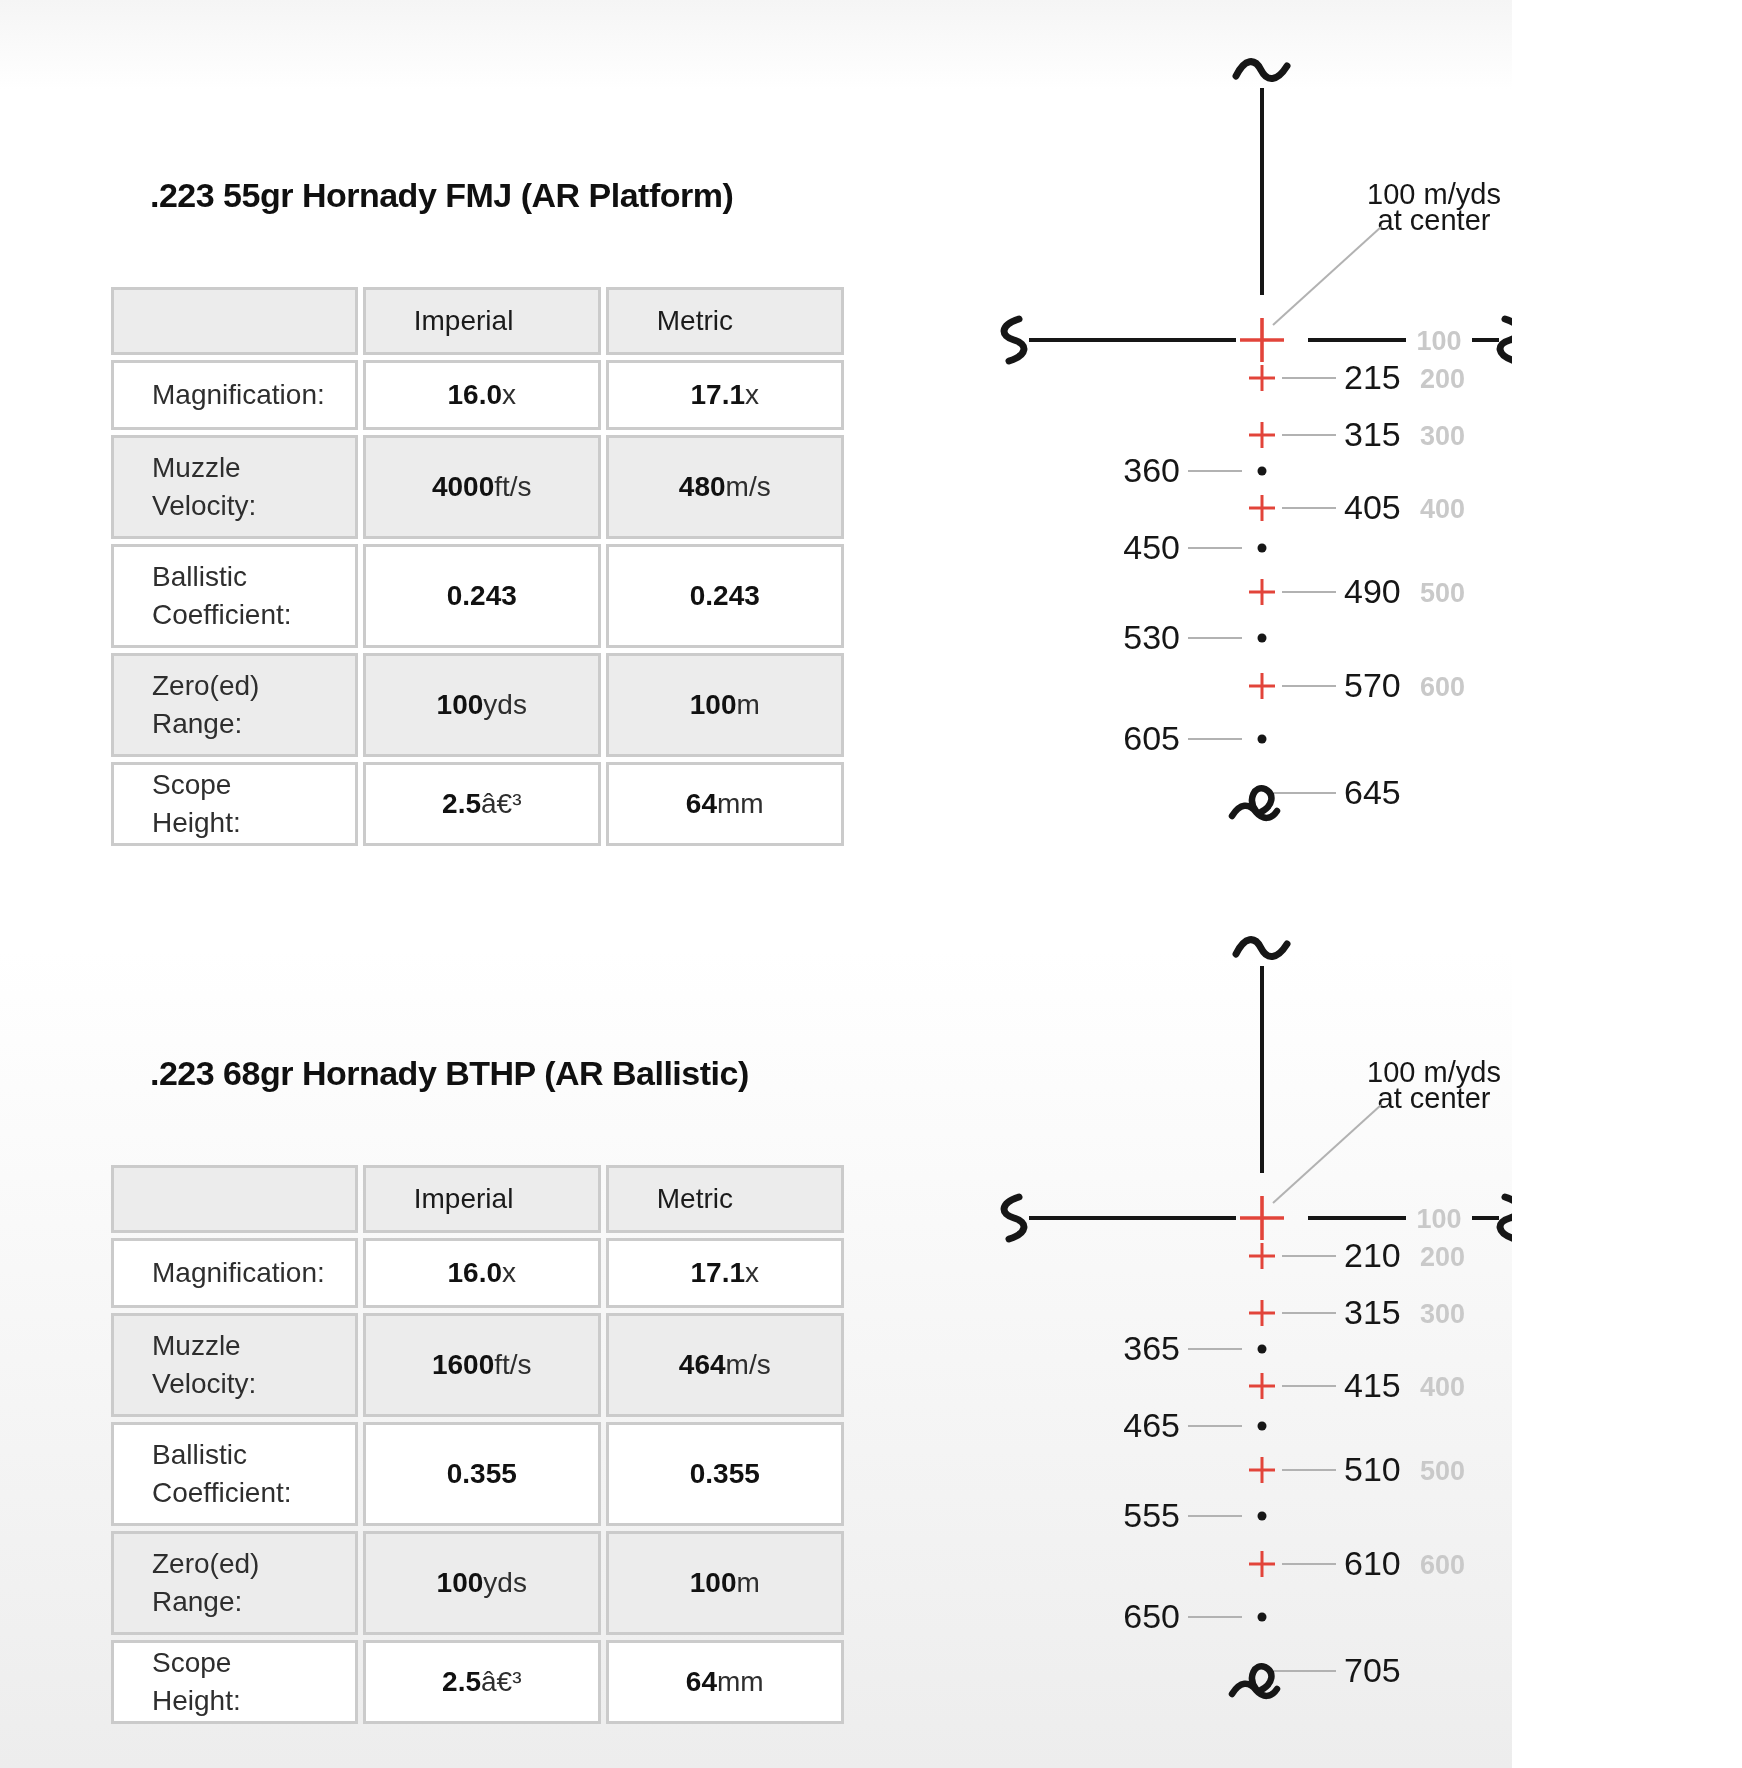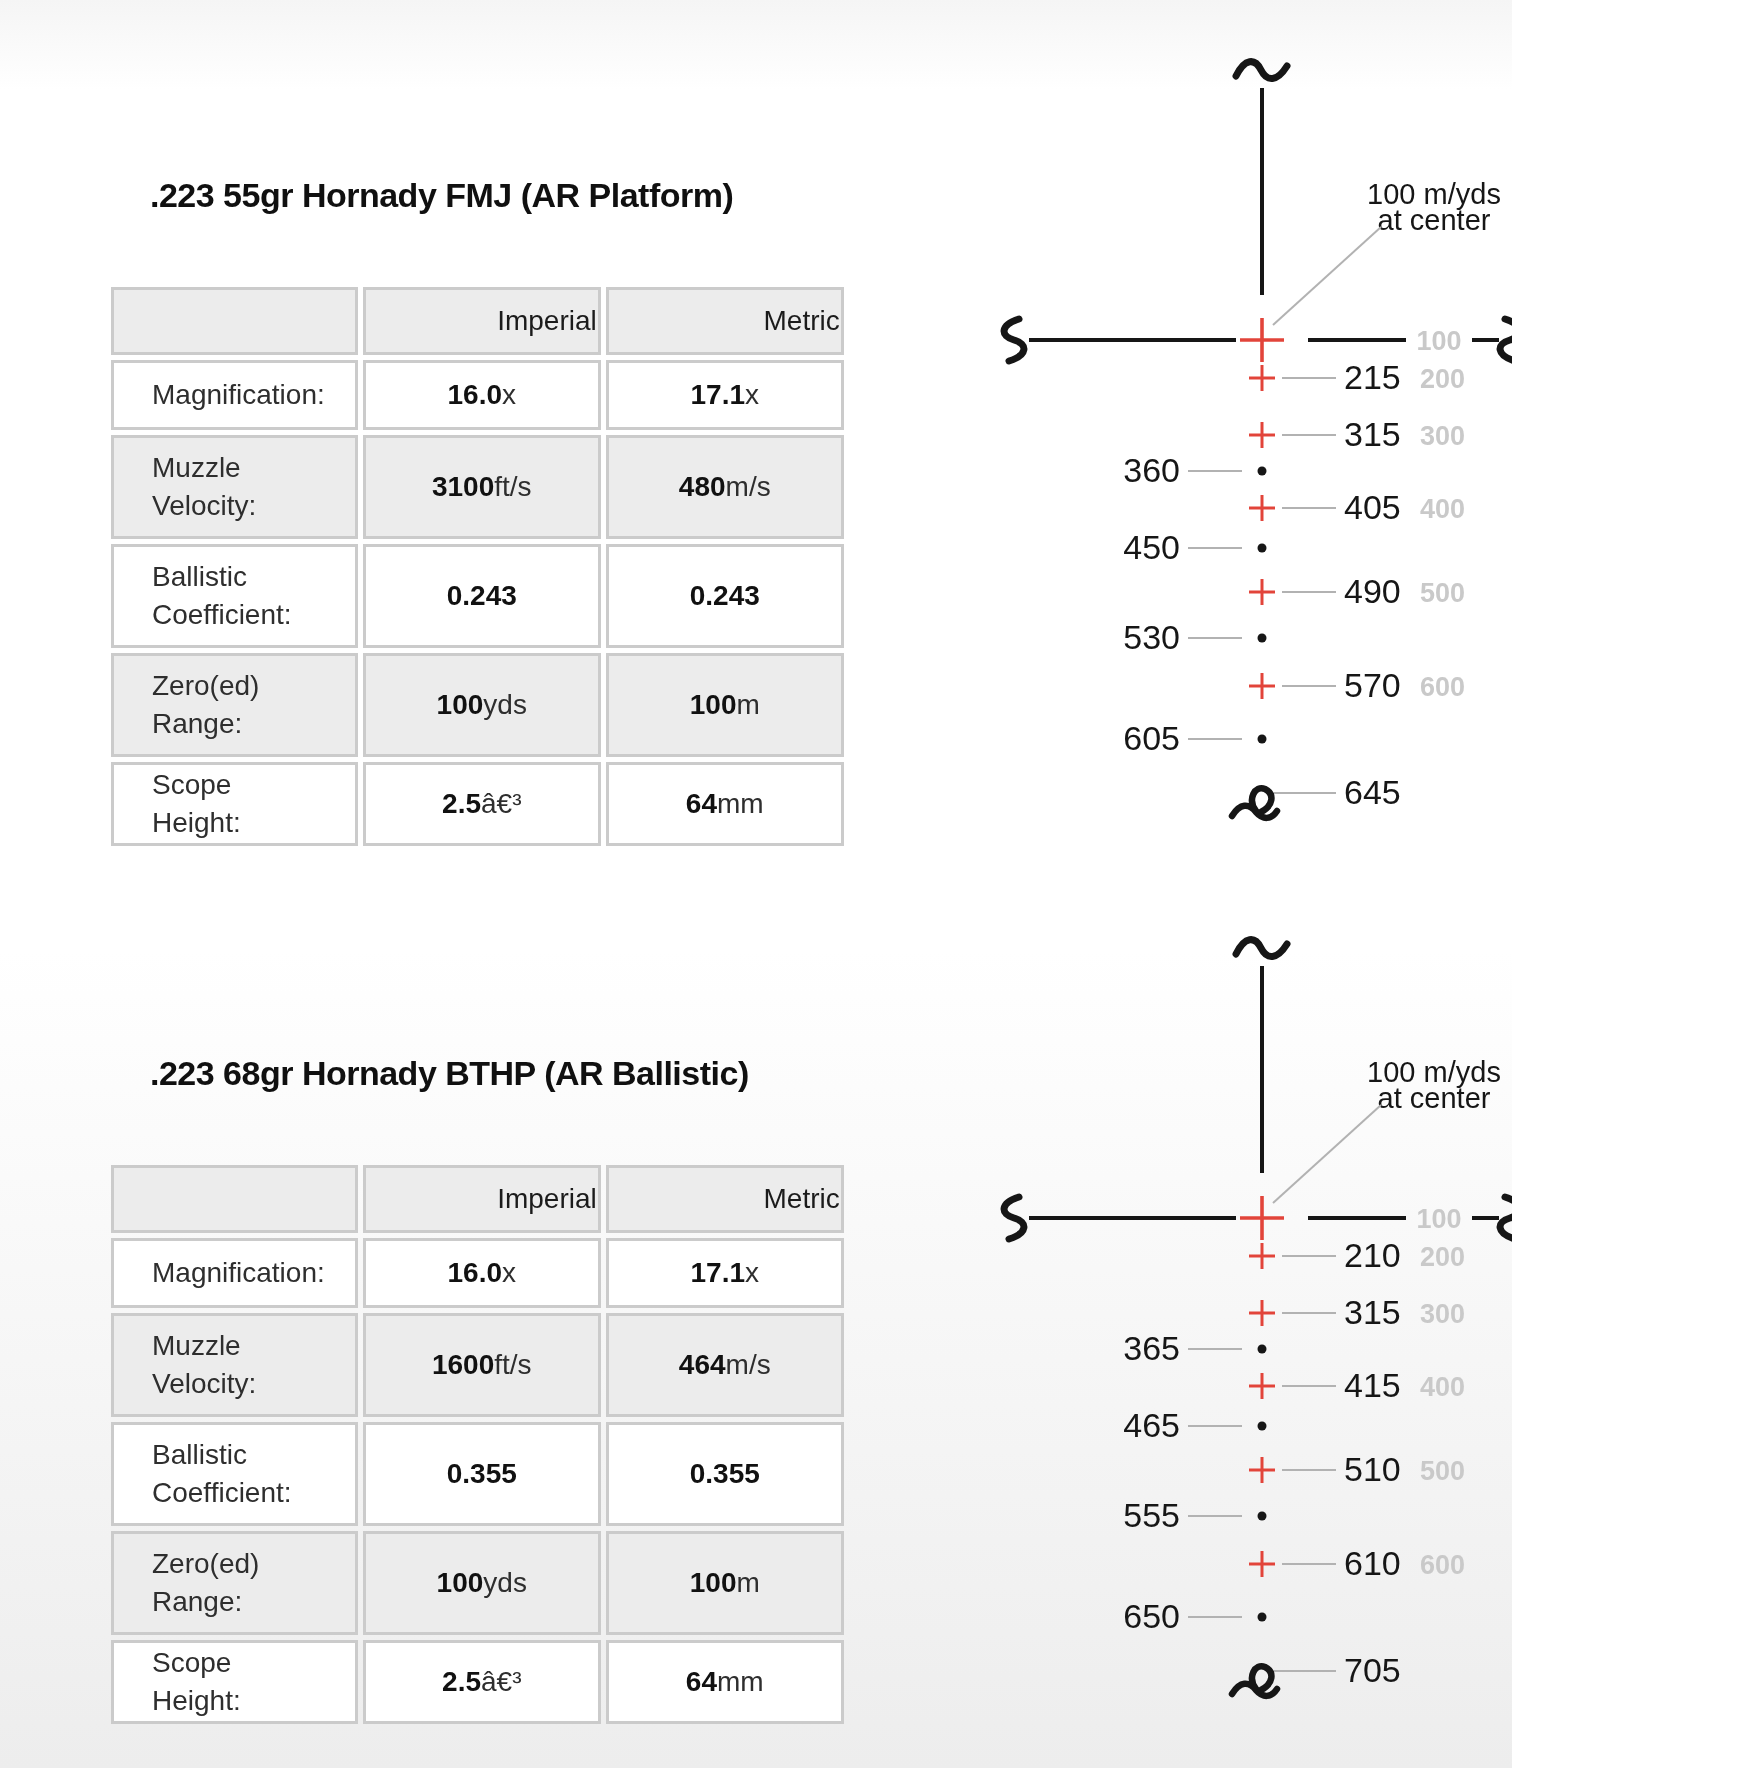--- a/index.html
+++ b/index.html
@@ -22,21 +22,21 @@
   table.specs{
     position:absolute;left:106px;top:282px;
     border-collapse:separate;border-spacing:5px;
     table-layout:fixed;
   }
   table.specs th, table.specs td{
     border:3px solid #cbcbcb;
     vertical-align:middle;
     font-size:28px;
   }
-  table.specs th{font-weight:normal;text-align:right;padding-left:48px;}
+  table.specs th{font-weight:normal;text-align:left;padding-left:48px;}
   col.c-lab{width:242px;} col.c-imp{width:238px;} col.c-met{width:238px;}
   thead tr{height:68px;}
   tbody tr:nth-child(1){height:70px;}
   tbody tr:nth-child(2){height:104px;}
   tbody tr:nth-child(3){height:104px;}
   tbody tr:nth-child(4){height:104px;}
   tbody tr:nth-child(5){height:70px;}
   thead th{background:#ececec;}
   tbody tr:nth-child(odd) td{background:#ffffff;}
   tbody tr:nth-child(even) td{background:#ececec;}
@@ -74,21 +74,21 @@
         </tr>
       </thead>
       <tbody>
         <tr>
           <td class="lab">Magnification:</td>
           <td class="val"><b>16.0</b><span>x</span></td>
           <td class="val"><b>17.1</b><span>x</span></td>
         </tr>
         <tr>
           <td class="lab">Muzzle Velocity:</td>
-          <td class="val"><b>3100</b><span>ft/s</span></td>
+          <td class="val"><b>4000</b><span>ft/s</span></td>
           <td class="val"><b>480</b><span>m/s</span></td>
         </tr>
         <tr>
           <td class="lab">Ballistic Coefficient:</td>
           <td class="val"><b>0.243</b><span></span></td>
           <td class="val"><b>0.243</b><span></span></td>
         </tr>
         <tr>
           <td class="lab">Zero(ed) Range:</td>
           <td class="val"><b>100</b><span>yds</span></td>

